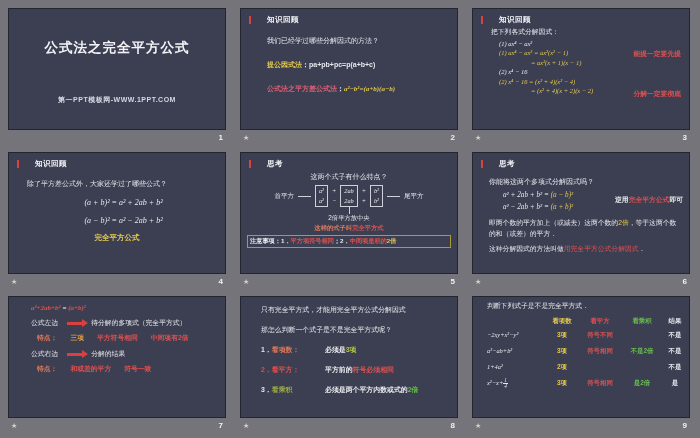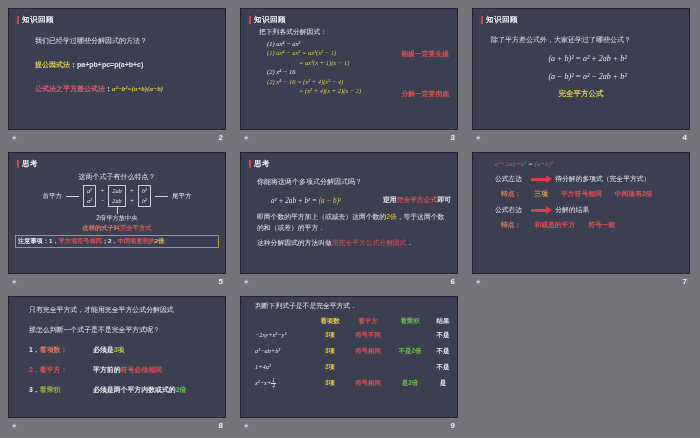--- a/index.html
+++ b/index.html
@@ -25,21 +25,21 @@
     position:relative;overflow:hidden;
     color:#e7e8ed;
   }
   .strip{
     height:14px;display:flex;align-items:center;
     padding:0 3px;
   }
   .star{font-size:7px;color:#e8e8e8;opacity:.8;line-height:1;}
   .num{margin-left:auto;font-size:8px;font-weight:bold;color:#f2f2f2;}
   
-  .hdr{display:flex;align-items:center;gap:3px;padding:6px 0 0 8px;}
+  .hdr{display:flex;align-items:center;gap:16px;padding:6px 0 0 8px;}
   .hdr .bar{width:2px;height:8px;background:#d94040;}
   .hdr .t{font-size:7.5px;font-weight:bold;color:#f0f1f5;letter-spacing:.5px;}
   
   .w{color:#e7e8ed;} .y{color:#e3c84f;} .r{color:#dd5050;} .mg{color:#d95f76;}
   .sal{color:#d97a5c;} .org{color:#dd9a3e;} .grn{color:#68bd4d;} .yg{color:#b2c445;}
   .olv{color:#9aa843;}
   .math{font-family:"Liberation Serif",serif;font-style:italic;}
   
   .s1-title{margin-top:30px;text-align:center;font-size:13.5px;font-weight:bold;color:#f2f3f7;letter-spacing:1px;}
   .s1-footer{margin-top:38px;text-align:center;font-size:7px;font-weight:bold;color:#d5d8e2;letter-spacing:.5px;}
@@ -63,26 +63,26 @@
   .s5-box{border:1px solid #cfd1da;padding:0 3px;display:flex;flex-direction:column;}
   .s5-box span{font-size:6.3px;line-height:10px;text-align:center;}
   .s5-signs{display:flex;flex-direction:column;}
   .s5-signs span{font-size:6.3px;line-height:10px;text-align:center;}
   .s5-conn{width:1px;height:7px;background:#cfd1da;margin:0 auto;}
   .s5-cap{text-align:center;font-size:6.3px;}
   .s5-sent{text-align:center;font-size:6.3px;margin-top:1px;font-weight:bold;}
   .s5-note{margin:2px 6px 0 6px;border:1px solid #ad9a35;padding:1px 2px;font-size:6.2px;font-weight:bold;white-space:nowrap;}
   
   .s6-q{margin:8px 0 0 16px;font-size:7px;}
-  .s6-f{margin:10px 0 0 30px;font-size:7.2px;}
+  .s6-f{margin:4px 0 0 30px;font-size:7.2px;}
   .s6-side{position:absolute;right:6px;top:42px;font-size:6.8px;font-weight:bold;}
   .s6-para{margin:7px 12px 0 16px;font-size:6.8px;line-height:1.55;}
   .s6-meth{margin:5px 0 0 16px;font-size:6.8px;}
   
-  .s7-f{margin:7px 6px 0 22px;font-size:7px;font-weight:normal;}
+  .s7-f{margin:7px 6px 0 22px;font-size:7px;font-weight:bold;}
   .s7-row{margin:6px 0 0 22px;font-size:6.8px;display:flex;align-items:center;}
   .s7-feat{margin:5px 0 0 28px;font-size:6.8px;font-weight:bold;}
   .s7-feat span{margin-right:13px;}
   .arrow{display:inline-block;width:15px;height:3px;background:#dd3f3f;position:relative;margin:0 9px;vertical-align:middle;}
   .arrow::after{content:"";position:absolute;right:-6px;top:-2.5px;border-left:6px solid #dd3f3f;border-top:4px solid transparent;border-bottom:4px solid transparent;}
   
   .s8-l1{margin:8px 0 0 20px;font-size:6.9px;}
   .s8-l2{margin:10px 0 0 20px;font-size:6.9px;}
   .s8-item{margin:10px 0 0 20px;font-size:6.9px;font-weight:bold;display:flex;}
   .s8-item .lab{width:64px;}
@@ -93,20 +93,29 @@
   .s9-table .c{font-size:6.4px;font-weight:bold;text-align:center;height:16px;line-height:16px;}
   .s9-table .e{font-size:6.4px;text-align:left;padding-left:6px;height:16px;line-height:16px;}
   .frac{display:inline-flex;flex-direction:column;align-items:center;vertical-align:middle;line-height:1;font-size:5.2px;}
   .frac .fn{border-bottom:1px solid #e7e8ed;padding:0 1px;}
 </style>
 </head>
 <body>
 
 <div class="grid">
 
+  <div class="cell">
+    <div class="slide">
+      <div class="s1-title">公式法之完全平方公式</div>
+      <div class="s1-footer">第一PPT模板网-WWW.1PPT.COM</div>
+    </div>
+    <div class="strip">
+      <span class="num">1</span>
+    </div>
+  </div>
 
   <div class="cell">
     <div class="slide">
       <div class="hdr">
         <span class="bar"></span>
         <span class="t">知识回顾</span>
       </div>
       <div class="s2-q w">我们已经学过哪些分解因式的方法？</div>
       <div class="s2-m"><span class="y">提公因式法</span><span class="w">：pa+pb+pc=p(a+b+c)</span></div>
       <div class="s2-m"><span class="mg">公式法之平方差公式法</span><span class="w">：</span><span class="y math">a²−b²=(a+b)(a−b)</span></div>
@@ -201,20 +210,21 @@
   </div>
 
   <div class="cell">
     <div class="slide">
       <div class="hdr">
         <span class="bar"></span>
         <span class="t">思考</span>
       </div>
       <div class="s6-q w">你能将这两个多项式分解因式吗？</div>
       <div class="s6-f math"><span class="w">a² + 2ab + b² = </span><span class="y">(a − b)²</span></div>
+      <div class="s6-f math"><span class="w">a² − 2ab + b² = </span><span class="y">(a + b)²</span></div>
       <div class="s6-side"><span class="w">逆用</span><span class="r">完全平方公式</span><span class="w">即可</span></div>
       <div class="s6-para"><span class="w">即两个数的平方加上（或减去）这两个数的</span><span class="y">2倍</span><span class="w">，等于这两个数的和（或差）的平方．</span></div>
       <div class="s6-meth"><span class="w">这种分解因式的方法叫做</span><span class="r">用完全平方公式分解因式</span><span class="w">．</span></div>
     </div>
     <div class="strip">
       <span class="star">★</span>
       <span class="num">6</span>
     </div>
   </div>
 

